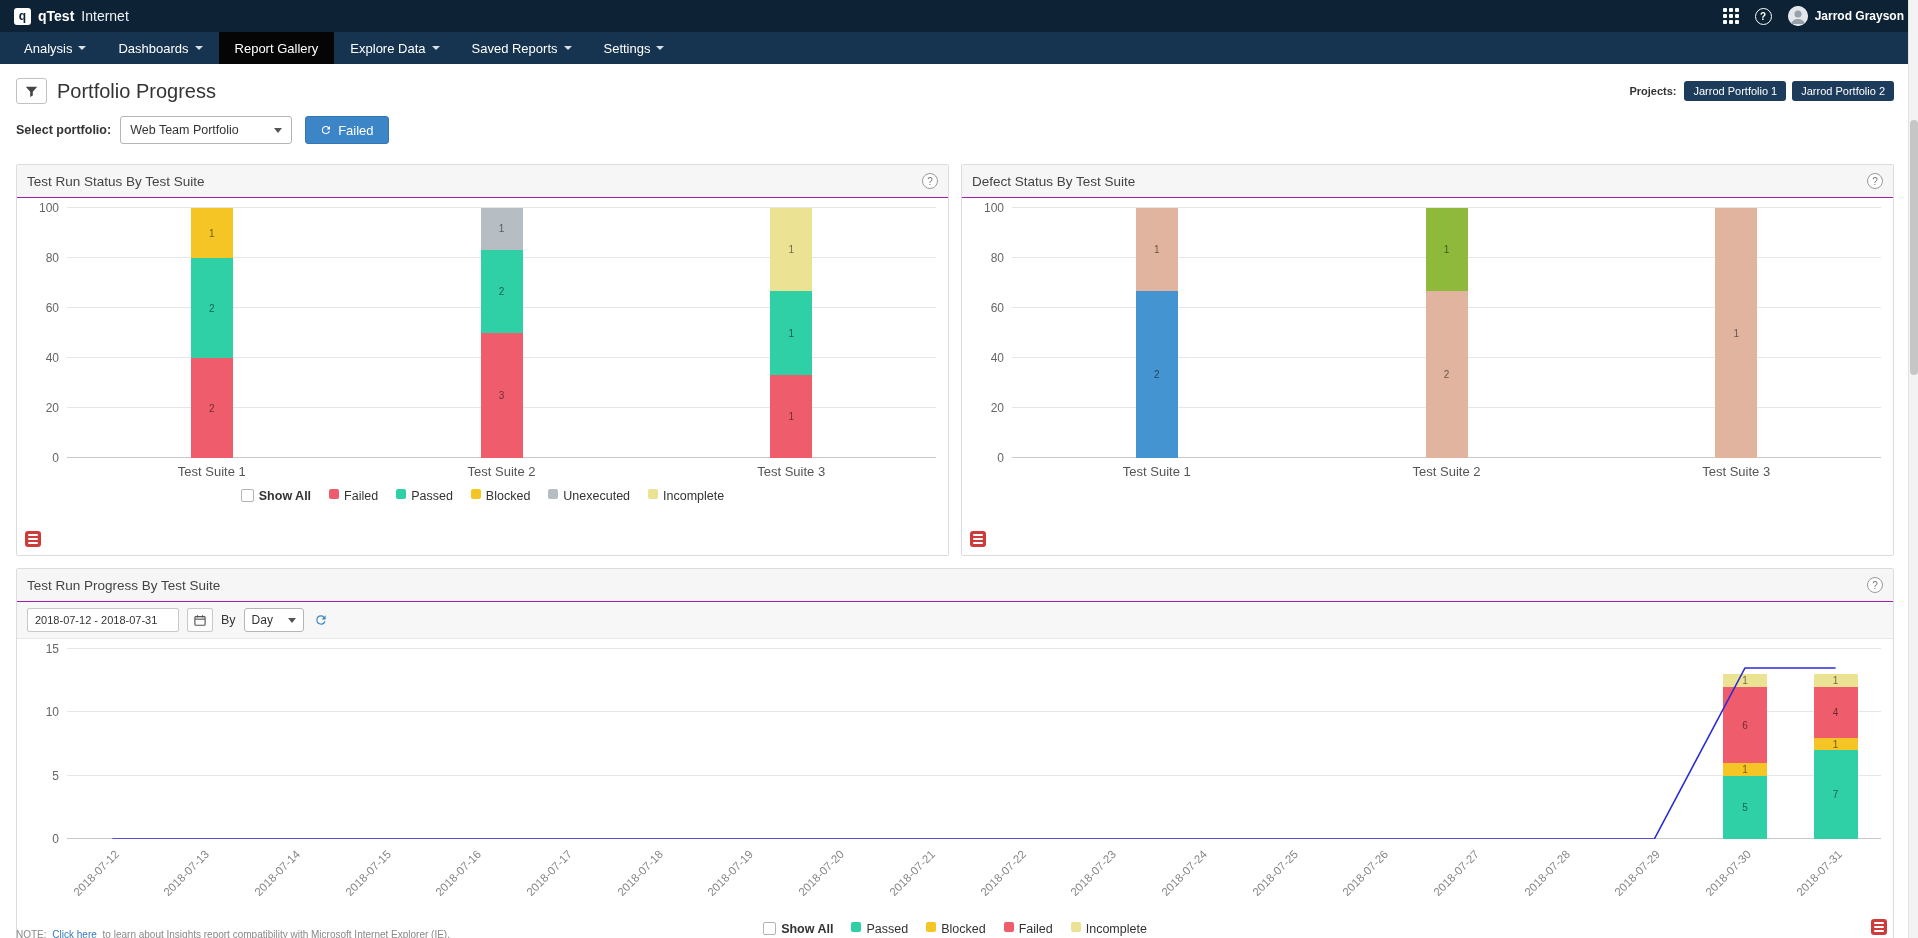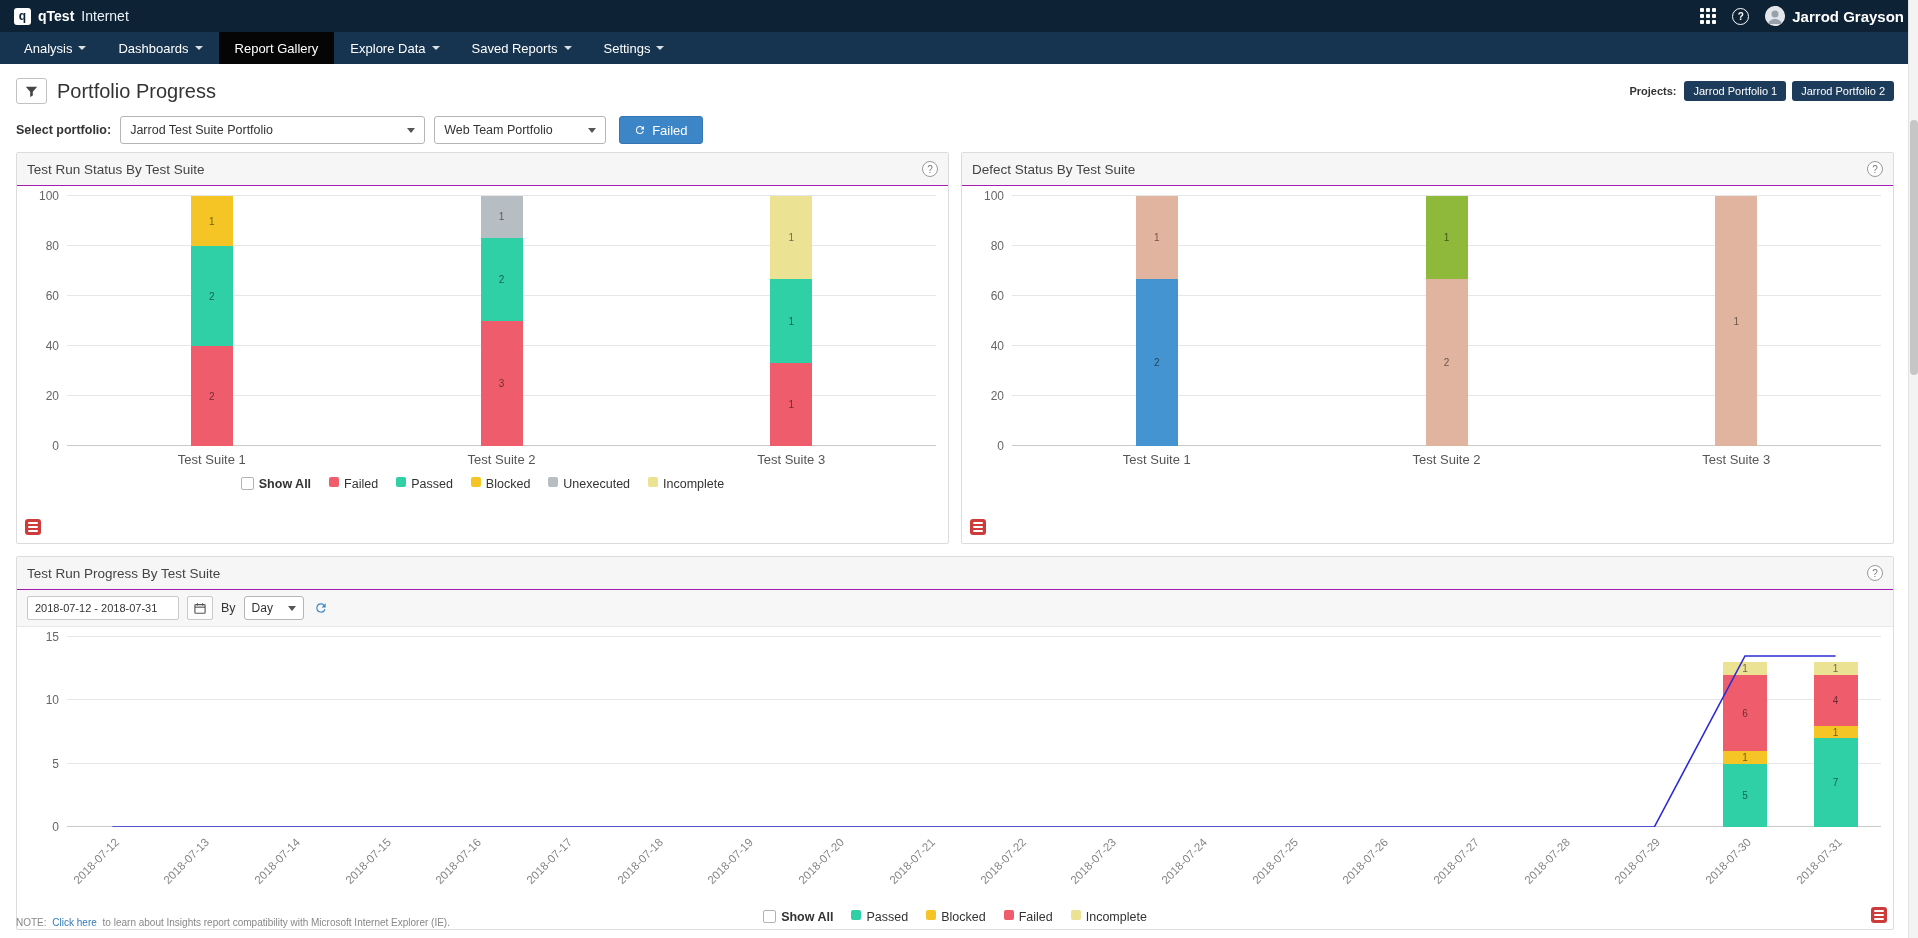--- a/index.html
+++ b/index.html
@@ -17,41 +17,41 @@
   .brand-name { color:#fff; font-size:14px; font-weight:700; }
   .brand-product { color:#eef3f8; font-size:14px; font-weight:400; }
   .topbar-right { display:flex; align-items:center; gap:16px; }
   .grid-icon { display:grid; grid-template-columns:repeat(3,4px); gap:2px; cursor:pointer; }
   .grid-icon i { width:4px; height:4px; background:#fff; border-radius:1px; display:block; }
   .help-circle { width:17px; height:17px; border:1.5px solid #fff; border-radius:50%;
     color:#fff; font-size:10px; font-weight:700; display:flex; align-items:center;
     justify-content:center; cursor:pointer; }
   .userbox { display:flex; align-items:center; gap:7px; cursor:pointer; }
   .avatar { width:20px; height:20px; border-radius:50%; overflow:hidden; background:#e2e5e9; }
-  .username { color:#fff; font-size:15px; font-weight:700;text-align:center; }
+  .username { color:#fff; font-size:12px; font-weight:700;text-align:center; }
   
   .menubar { height:32px; background:#163450; display:flex; align-items:stretch; padding:0 8px; }
   .menu-item { display:flex; align-items:center; padding:0 16px; color:#fff;
     font-size:13px; cursor:pointer; text-decoration:none; }
   .menu-item.active { background:#050505; }
   .caret-down { width:0; height:0; border-left:4px solid transparent;
     border-right:4px solid transparent; border-top:4px solid rgba(255,255,255,.85);
     margin-left:6px; display:inline-block; }
   
   .content { padding:10px 24px 0 16px; position:relative; }
   .title-row { display:flex; align-items:center; height:34px; margin-bottom:8px; }
   .filter-btn { width:31px; height:26px; border:1px solid #c2c2c2; background:#fff;
     border-radius:3px; display:flex; align-items:center; justify-content:center;
     cursor:pointer; margin-right:10px; }
   .page-title { font-size:20px; font-weight:400; color:#333; margin:0; }
   .projects { margin-left:auto; display:flex; align-items:center; gap:6px; }
   .projects-label { font-size:11px; font-weight:700; color:#333; margin-right:2px; }
   .badge { background:#1d3c5c; color:#fff; font-size:11px; padding:4px 9px;
     border-radius:3px; cursor:pointer; white-space:nowrap; }
-  .filter-row { display:flex; align-items:center; gap:9px; margin-bottom:8px; }
+  .filter-row { display:flex; align-items:center; gap:9px; margin-bottom:20px; }
   .filter-label { font-size:12.5px; font-weight:700; color:#333; }
   .select { height:28px; border:1px solid #b5b5b5; border-radius:3px; background:#fff;
     display:flex; align-items:center; justify-content:space-between; padding:0 9px;
     font-size:12.5px; color:#333; cursor:pointer; }
   .select.portfolio { width:305px; }
   .select.team { width:172px; }
   .select.small { height:24px; width:60px; font-size:12px; padding:0 7px; }
   .sel-caret { width:0; height:0; border-left:4px solid transparent;
     border-right:4px solid transparent; border-top:5px solid #555; margin-left:10px; }
   .apply-btn { height:28px; background:#3c85c6; border:1px solid #3577b4; color:#fff;
@@ -195,24 +195,20 @@
       <h1 class="page-title">Portfolio Progress</h1>
       <div class="projects">
         <span class="projects-label">Projects:</span>
         <span class="badge">Jarrod Portfolio 1</span>
         <span class="badge">Jarrod Portfolio 2</span>
       </div>
     </div>
 
     <div class="filter-row">
       <span class="filter-label">Select portfolio:</span>
-      <div class="select portfolio">
-        <span>Jarrod Test Suite Portfolio</span>
-        <span class="sel-caret"></span>
-      </div>
       <div class="select team">
         <span>Web Team Portfolio</span>
         <span class="sel-caret"></span>
       </div>
       <button class="apply-btn">
         <svg width="12" height="12" viewBox="0 0 24 24">
           <path fill="#fff" d="M17.65 6.35A7.95 7.95 0 0 0 12 4a8 8 0 1 0 7.73 10h-2.08A6 6 0 1 1 12 6c1.66 0 3.14.69 4.22 1.78L13 11h7V4l-2.35 2.35z"></path>
         </svg>
         <span>Failed</span>
       </button>

